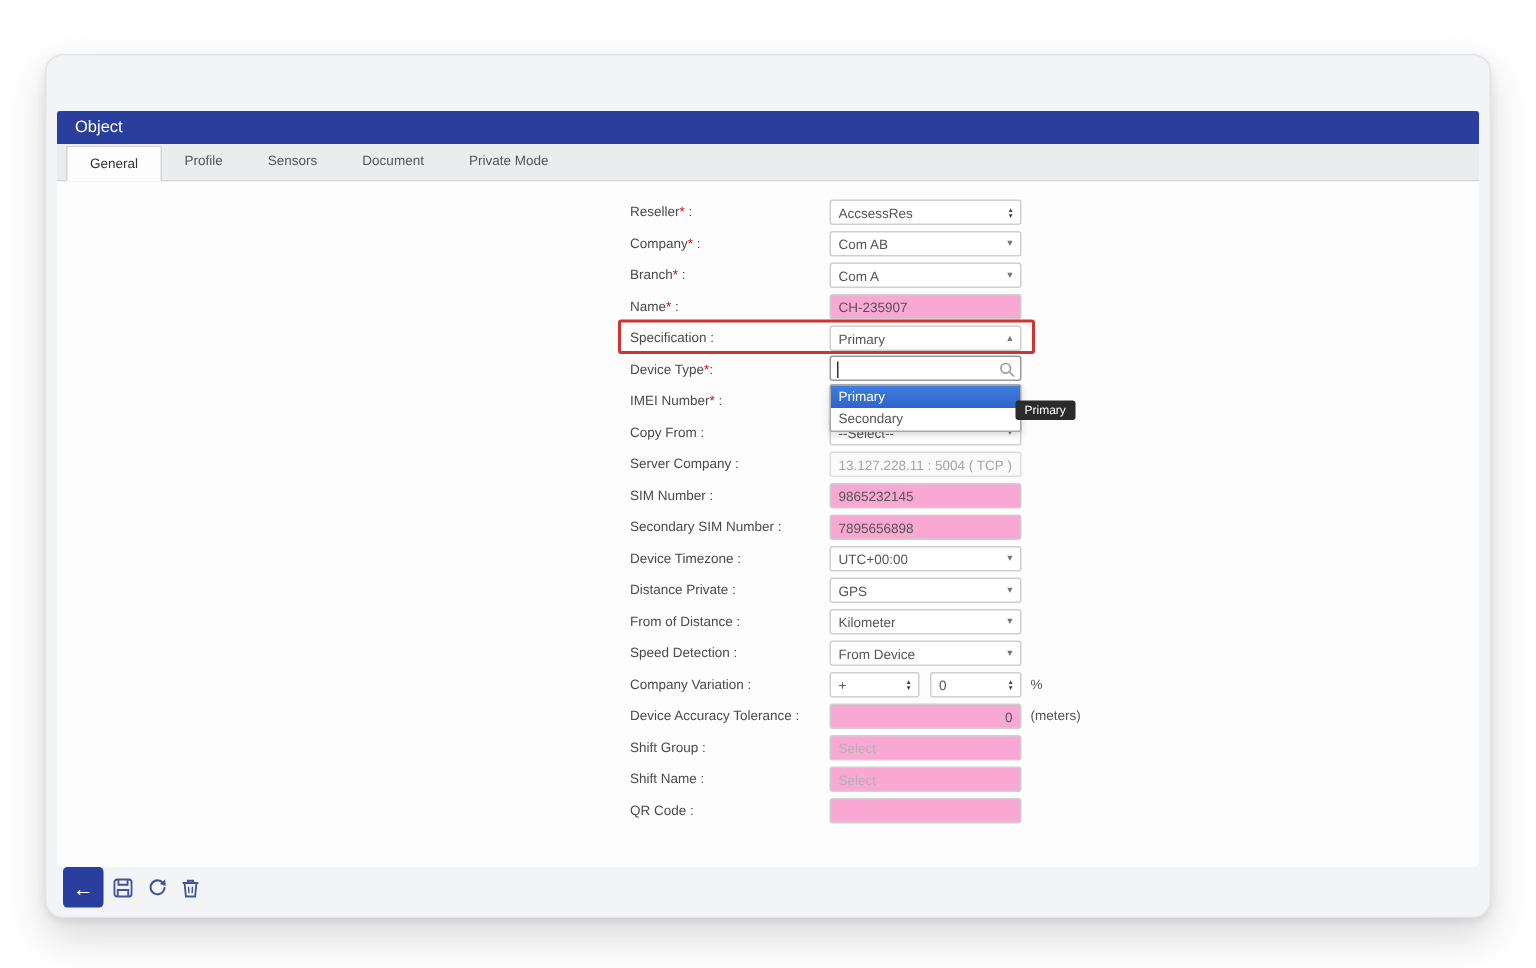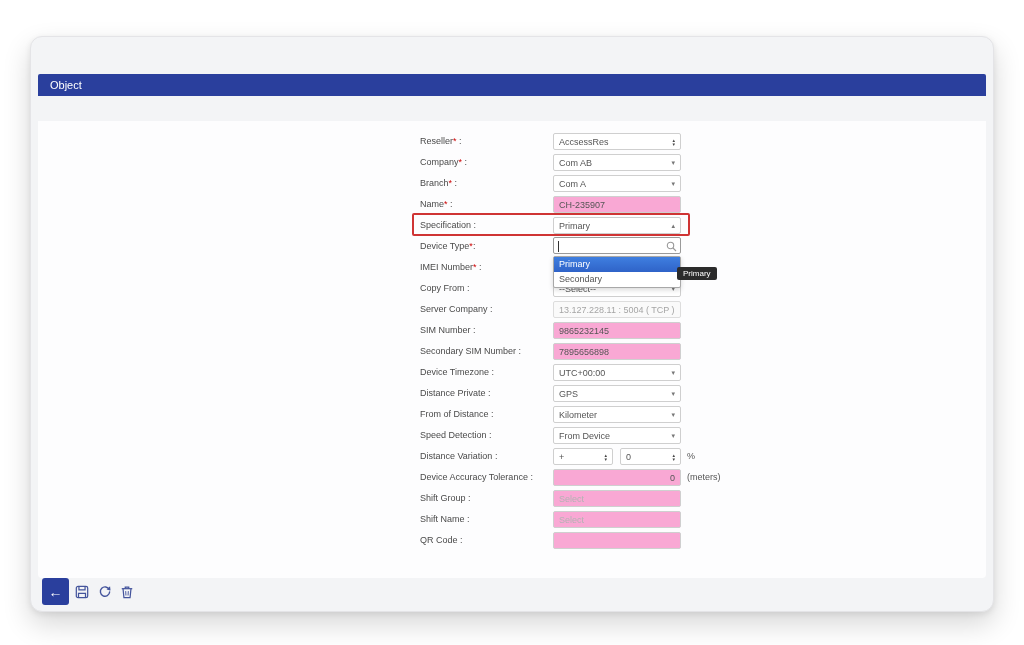--- a/index.html
+++ b/index.html
@@ -83,20 +83,27 @@
   <div class="window">
     <span class="dot red"></span>
     <span class="dot yellow"></span>
     <span class="dot green"></span>
   </div>
 
   <div class="panel-header">
     <span>Object</span>
   </div>
 
+  <div class="tabbar" id="tabbar">
+      <div class="tab active">General</div>
+      <div class="tab">Profile</div>
+      <div class="tab">Sensors</div>
+      <div class="tab">Document</div>
+      <div class="tab">Private Mode</div>
+    </div>
 
   <div class="content"></div>
 
   <div id="form-rows">
       <div class="frow" style="top: 133px;">
         <div class="flabel"><span>Reseller</span><span class="req">*</span><span> :</span></div>
         <div class="fctrl">
           <div class="field select">
             <span class="val">AccsessRes</span>
             <span class="arr updown">
@@ -204,21 +211,21 @@
       <div class="frow" style="top: 427px;">
         <div class="flabel"><span>Speed Detection</span><span> :</span></div>
         <div class="fctrl">
           <div class="field select">
             <span class="val">From Device</span>
             <span class="arr">▾</span>
           </div>
         </div>
       </div>
       <div class="frow" style="top: 448px;">
-        <div class="flabel"><span>Distance Variation</span><span> :</span></div>
+        <div class="flabel"><span>Company Variation</span><span> :</span></div>
         <div class="fctrl">
           <div class="field select mini1">
             <span class="val">+</span>
             <span class="arr updown">
               <span>▴</span>
               <span>▾</span>
             </span>
           </div>
           <div class="field select mini2">
             <span class="val">0</span>

